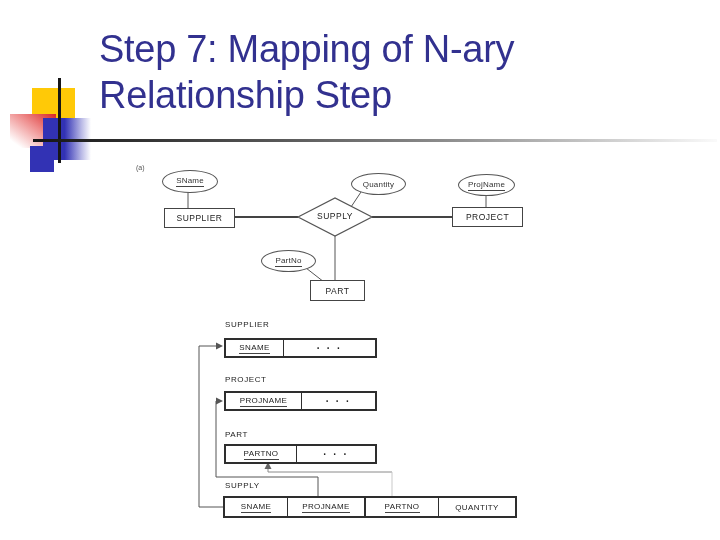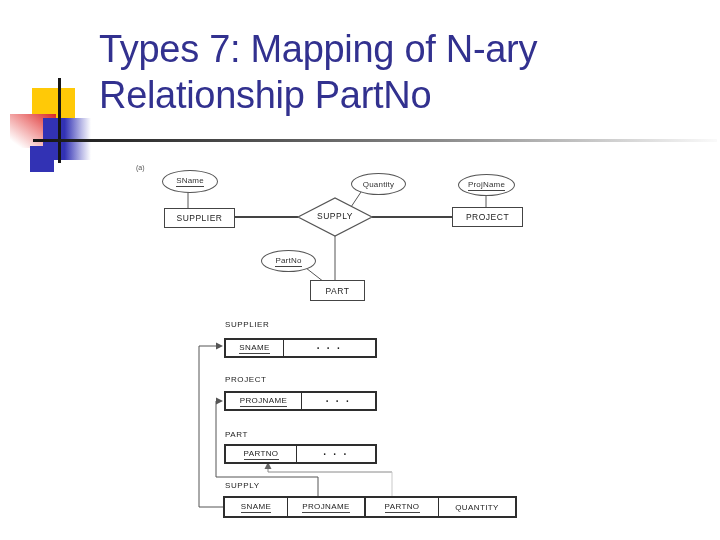--- a/index.html
+++ b/index.html
@@ -64,22 +64,22 @@
 <div class="slide">
 
   <div class="sq sq-yellow"></div>
   <div class="sq sq-red"></div>
   <div class="sq sq-blue-small"></div>
   <div class="sq sq-blue"></div>
   <div class="cross-v"></div>
   <div class="rule"></div>
 
   <div class="title">
-    <div>Types 7: Mapping of N-ary</div>
-    <div>Relationship PartNo</div>
+    <div>Step 7: Mapping of N-ary</div>
+    <div>Relationship Step</div>
   </div>
 
   <svg class="lines" width="720" height="540">
 
     <line x1="188" y1="191" x2="188" y2="208" stroke="#555" stroke-width="1"></line>
     <line x1="235" y1="217" x2="298" y2="217" stroke="#444" stroke-width="2"></line>
     <line x1="372" y1="217" x2="452" y2="217" stroke="#444" stroke-width="2"></line>
     <line x1="361" y1="192" x2="351" y2="207" stroke="#555" stroke-width="1"></line>
     <line x1="335" y1="236" x2="335" y2="280" stroke="#555" stroke-width="1"></line>
     <line x1="486" y1="194" x2="486" y2="207" stroke="#555" stroke-width="1"></line>

